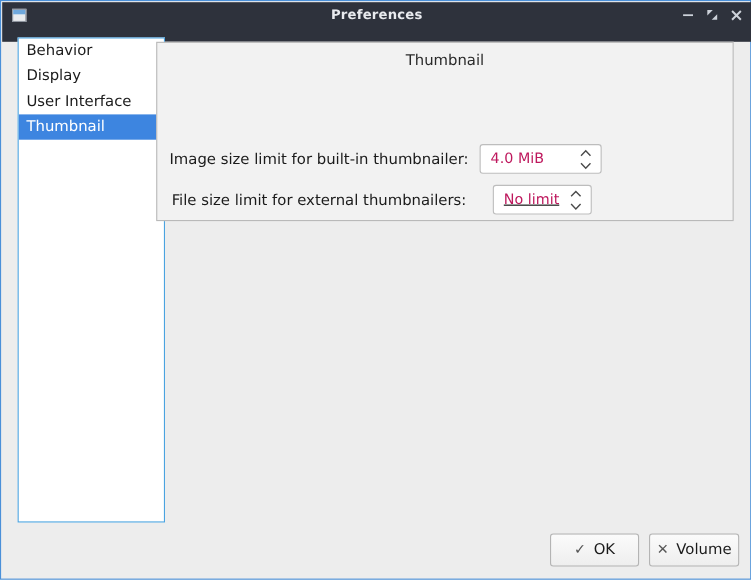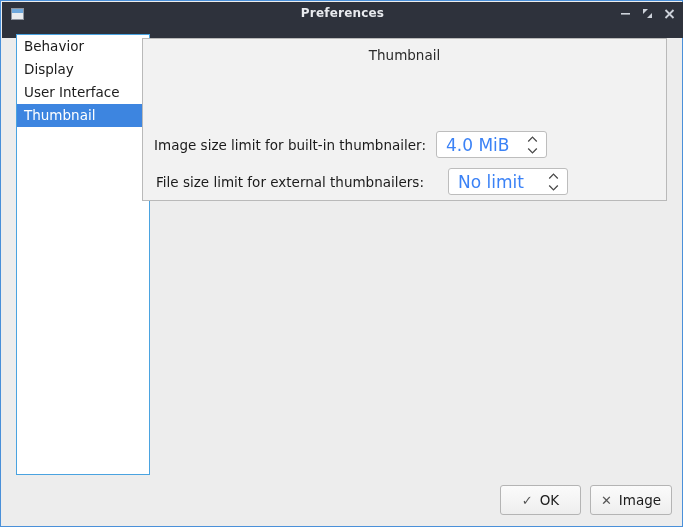--- a/index.html
+++ b/index.html
@@ -170,24 +170,24 @@
     background: #ffffff;
     border: 1px solid #bdbdbd;
     border-radius: 3px;
     box-sizing: border-box;
     display: flex;
     align-items: center;
     position: relative;
     cursor: default;
   }
   .spin.w1 { width: 111px; }
-  .spin.w2 { width:  120px; }
+  .spin.w2 { width:  90px; text-decoration: underline; }
   .spin-value {
-    font-size: 17px;
-    color: #3b82f6;
+    font-size: 13px;
+    color: #be185d;
     padding-left: 9px;
     white-space: nowrap;
   }
   .spin-arrows {
     position: absolute;
     right: 8px; top: 50%;
     transform: translateY(-50%);
     width: 11px;
     height: 19px;
     display: flex;
@@ -290,16 +290,16 @@
       </div>
     </div>
   </div>
 
   <div class="btn btn-ok">
     <span class="btn-glyph">✓</span>
     <span>OK</span>
   </div>
   <div class="btn btn-cancel">
     <span class="btn-glyph">✕</span>
-    <span>Image</span>
+    <span>Volume</span>
   </div>
 
 </div>
 
 </body></html>

